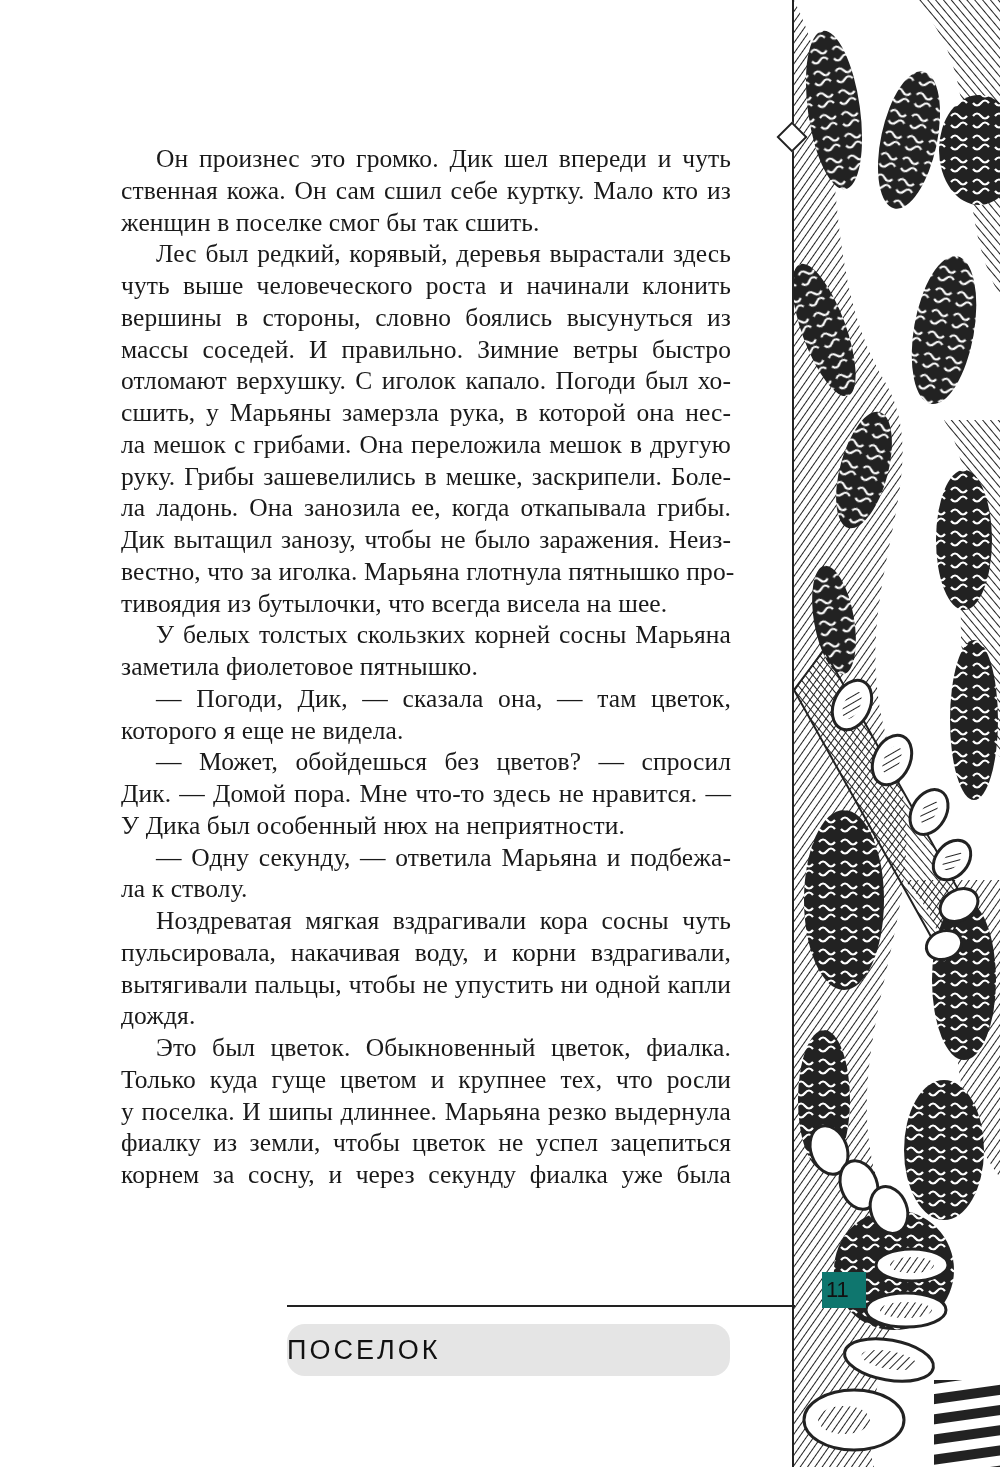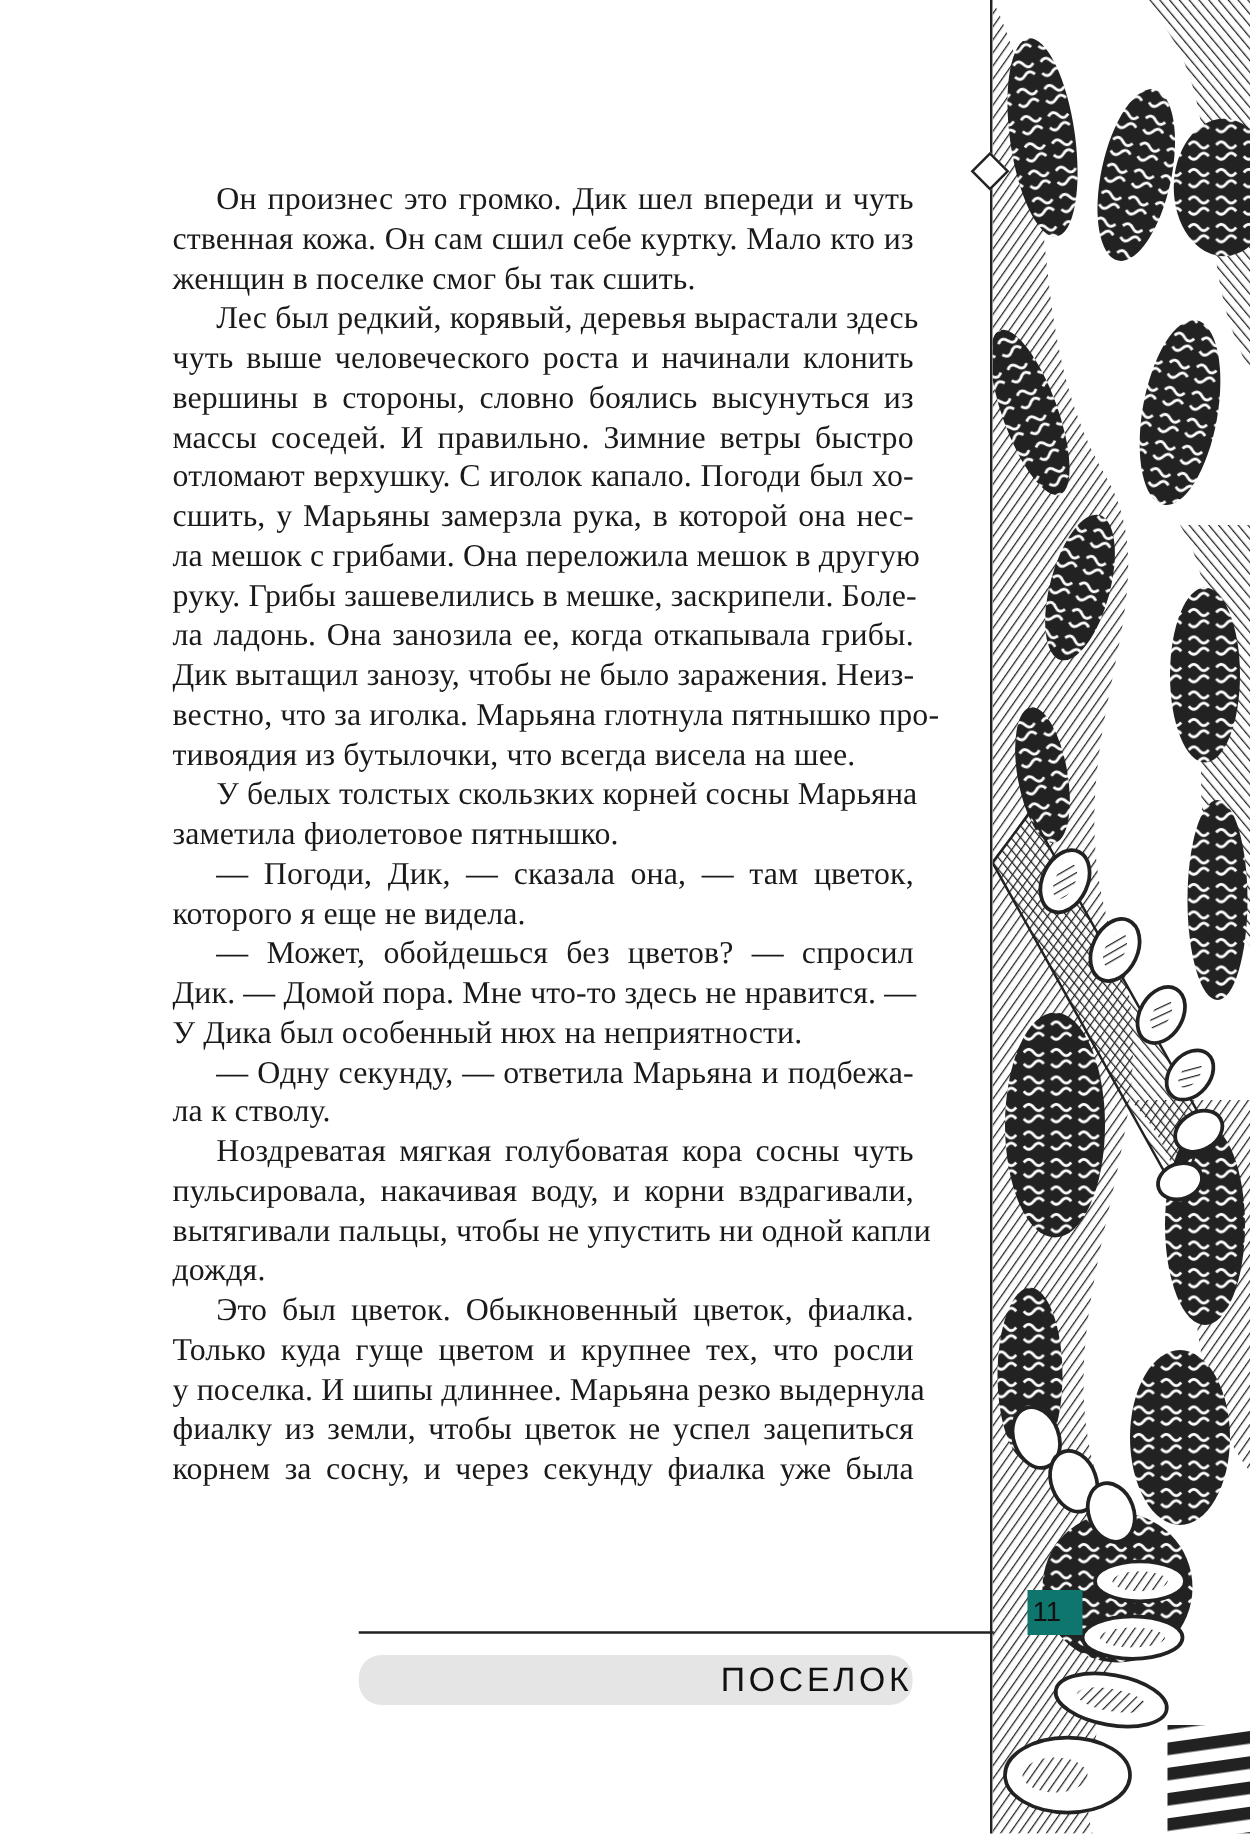--- a/index.html
+++ b/index.html
@@ -23,21 +23,20 @@
       font-size: 25.5px;
       line-height: 31.75px;
       letter-spacing: 0.1px;
     }
     .line {
       display: block;
       white-space: nowrap;
       text-align: justify;
       text-align-last: justify;
       height: 31.75px;
-      margin-left: 17px;
     }
     .line.indent { padding-left: 35px; }
     .line.last { text-align-last: left; }
     .line.last.justify { text-align-last: justify; }
 
     
     .side-panel {
       position: absolute;
       left: 792px;
       top: 0;
@@ -80,26 +79,26 @@
       top: 1305px;
       width: 508px;
       height: 2px;
       background: #222;
     }
     .chapter-pill {
       position: absolute;
       left: 287px;
       top: 1324px;
       width: 443px;
-      height: 40px;
+      height: 52px;
       border-radius: 18px;
       background: #e5e5e5;
       display: flex;
       align-items: center;
-      justify-content: flex-end;
+      justify-content: flex-start;
     }
     .chapter-title {
       font-family: "Liberation Sans", "DejaVu Sans", sans-serif;
       font-size: 27px;
       letter-spacing: 3px;
       color: #111;
       font-weight: normal;
     }
   </style>
 </head>
@@ -130,21 +129,21 @@
   <span class="line indent">— Погоди, Дик, — сказала она, — там цветок,</span>
   <span class="line last">которого я еще не видела.</span>
 
   <span class="line indent">— Может, обойдешься без цветов? — спросил</span>
   <span class="line">Дик. — Домой пора. Мне что-то здесь не нравится. —</span>
   <span class="line last">У Дика был особенный нюх на неприятности.</span>
 
   <span class="line indent">— Одну секунду, — ответила Марьяна и подбежа-</span>
   <span class="line last">ла к стволу.</span>
 
-  <span class="line indent">Ноздреватая мягкая голубоватая кора сосны чуть</span>
+  <span class="line indent">Ноздреватая мягкая вздрагивали кора сосны чуть</span>
   <span class="line">пульсировала, накачивая воду, и корни вздрагивали,</span>
   <span class="line">вытягивали пальцы, чтобы не упустить ни одной капли</span>
   <span class="line last">дождя.</span>
 
   <span class="line indent">Это был цветок. Обыкновенный цветок, фиалка.</span>
   <span class="line">Только куда гуще цветом и крупнее тех, что росли</span>
   <span class="line">у поселка. И шипы длиннее. Марьяна резко выдернула</span>
   <span class="line">фиалку из земли, чтобы цветок не успел зацепиться</span>
   <span class="line last justify">корнем за сосну, и через секунду фиалка уже была</span>
 </div>

